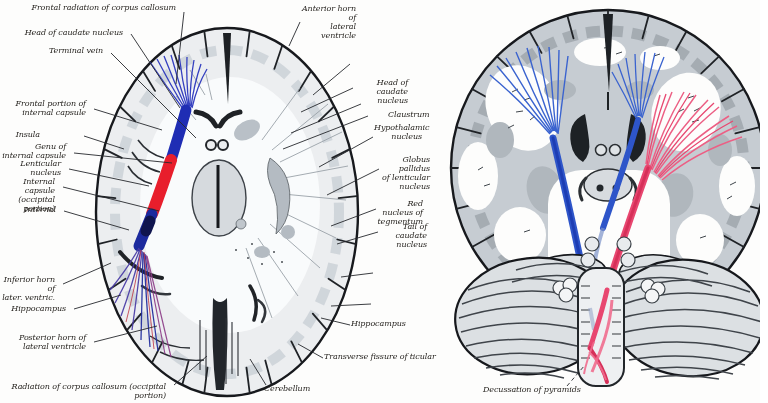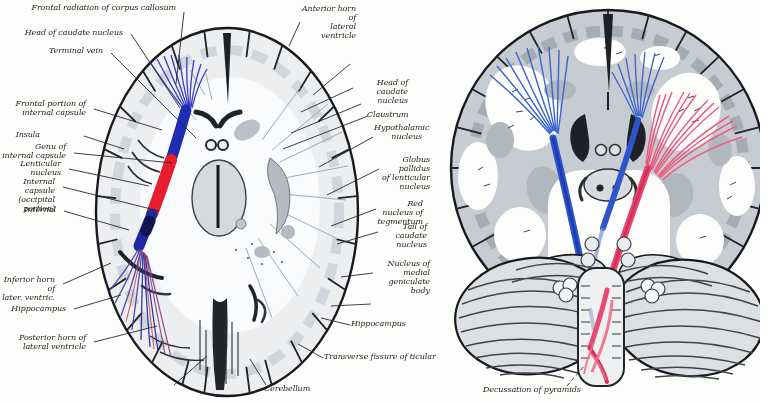--- a/index.html
+++ b/index.html
@@ -221,37 +221,35 @@
   <div class="lbl r" style="right:699px;top:160px">Lenticular
 nucleus</div>
   <div class="lbl r" style="right:705px;top:178px">Internal capsule
 (occipital portion)</div>
   <div class="lbl r" style="right:704px;top:206px">Internal</div>
   <div class="lbl r" style="right:705px;top:276px">Inferior horn of
 later. ventric.</div>
   <div class="lbl r" style="right:694px;top:305px">Hippocampus</div>
   <div class="lbl r" style="right:674px;top:334px">Posterior horn of
 lateral ventricle</div>
+  <div class="lbl r" style="right:594px;top:383px">Radiation of corpus callosum (occipital portion)</div>
 
   <div class="lbl c" style="left:298px;top:5px;width:58px">Anterior horn of
 lateral ventricle</div>
   <div class="lbl c" style="left:354px;top:79px;width:54px">Head of caudate
 nucleus</div>
-  <div class="lbl" style="left:367px;top:111px">Claustrum</div>
+  <div class="lbl" style="left:388px;top:111px">Claustrum</div>
   <div class="lbl c" style="left:374px;top:124px;width:48px">Hypothalamic
 nucleus</div>
   <div class="lbl c" style="left:380px;top:156px;width:50px">Globus pallidus
 of lenticular
 nucleus</div>
   <div class="lbl c" style="left:377px;top:200px;width:46px">Red nucleus of
 tegmentum</div>
   <div class="lbl c" style="left:379px;top:223px;width:48px">Tail of caudate
 nucleus</div>
-  <div class="lbl c" style="left:374px;top:260px;width:56px">Nucleus of
-medial geniculate
-body</div>
   <div class="lbl" style="left:351px;top:320px">Hippocampus</div>
   <div class="lbl" style="left:324px;top:353px">Transverse fissure of ticular</div>
   <div class="lbl" style="left:264px;top:385px">Cerebellum</div>
 
   <div class="lbl" style="left:483px;top:386px">Decussation of pyramids</div>
 
 </div>
 
 </body></html>

